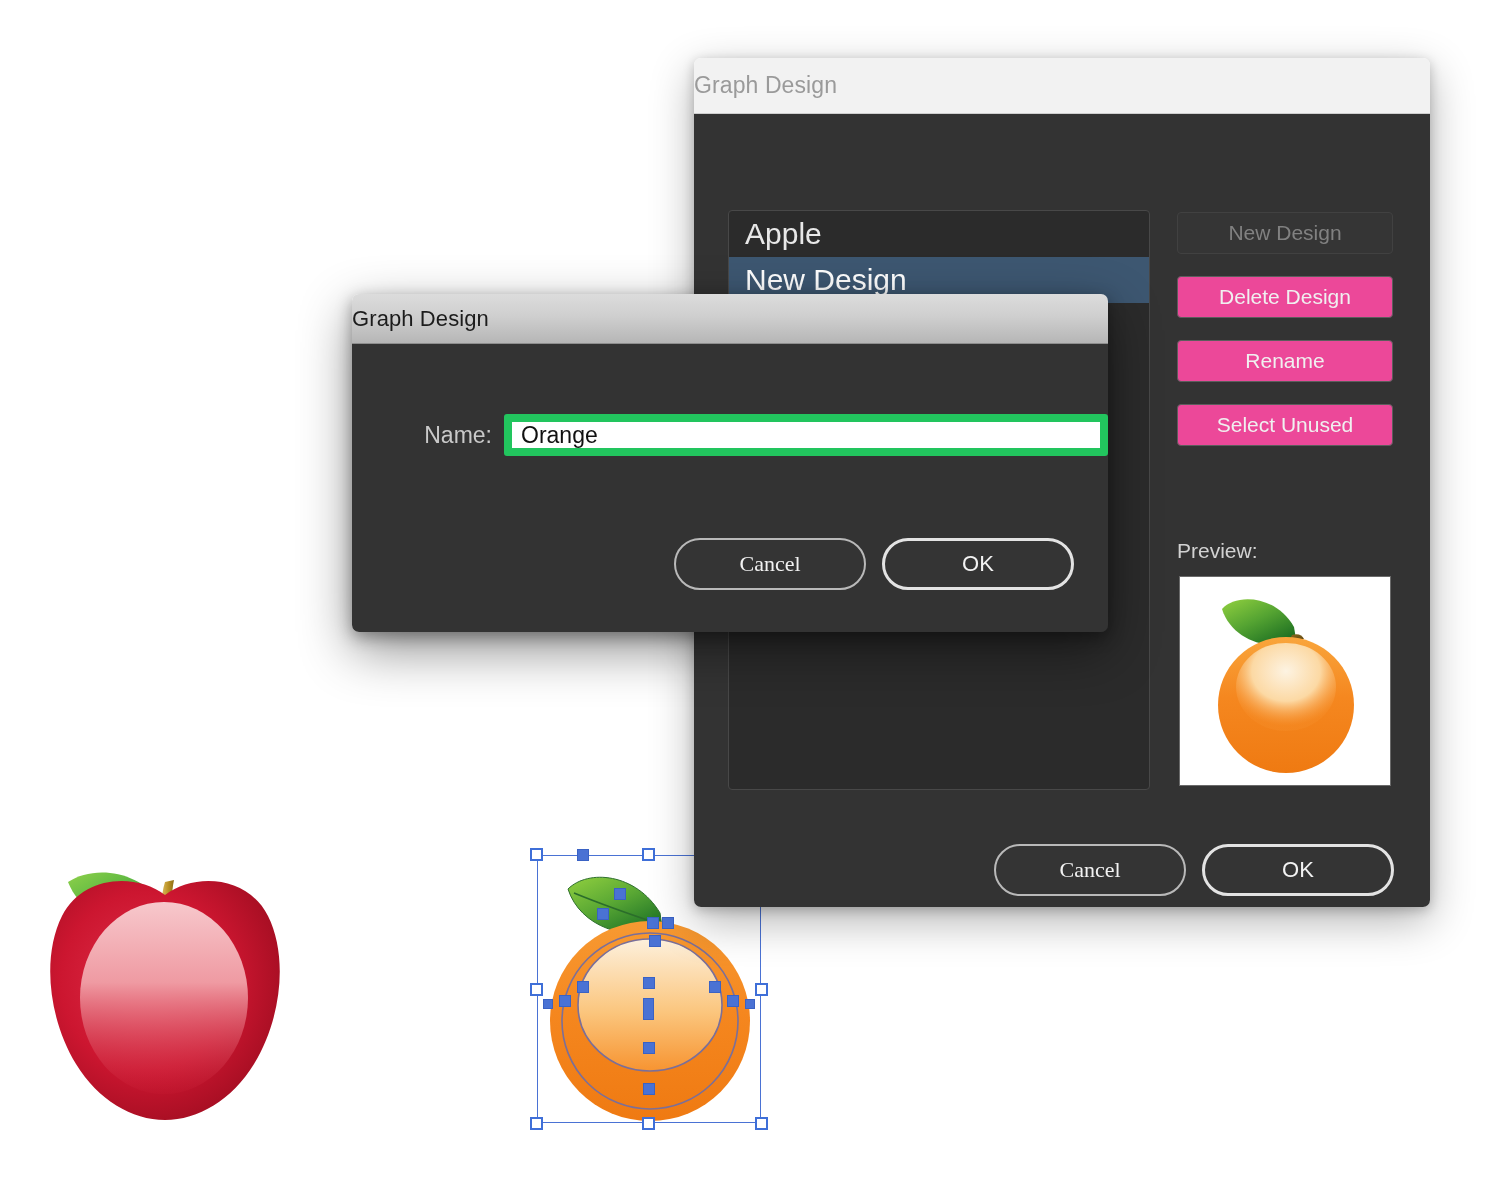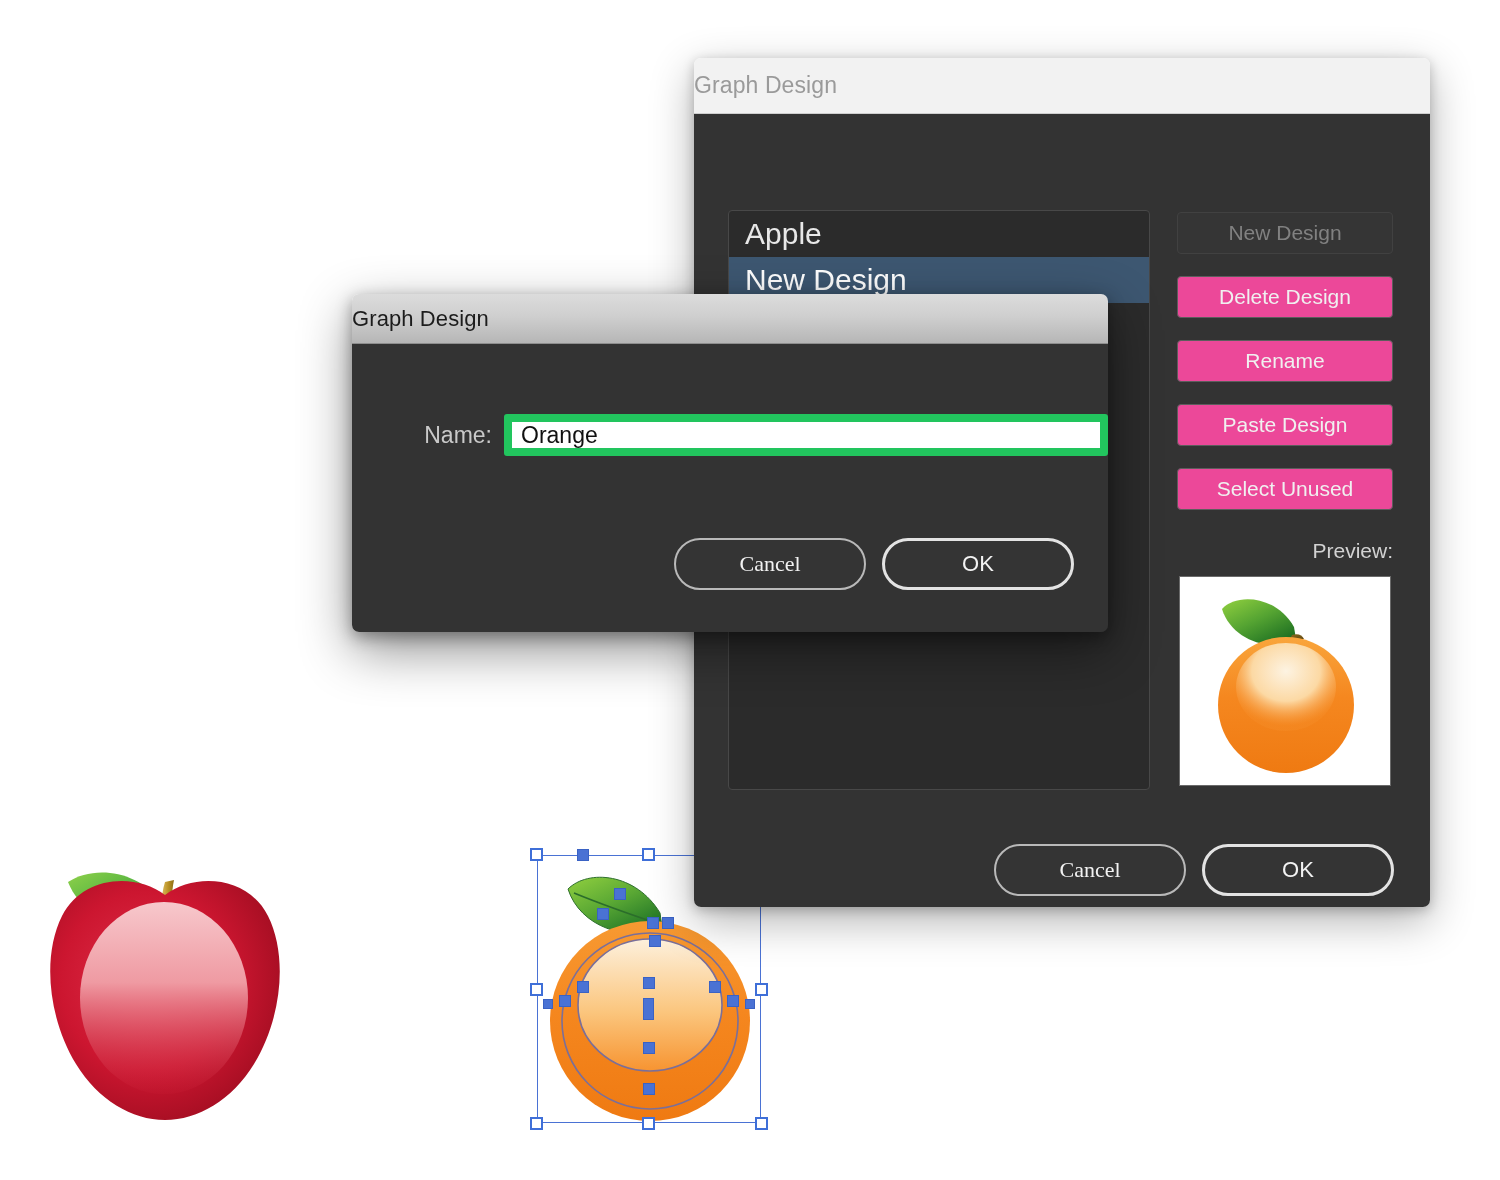--- a/index.html
+++ b/index.html
@@ -169,21 +169,21 @@
     border-color: #414141;
     background: #353535;
     cursor: default;
   }
 
   #preview-label {
     position: absolute;
     left: 483px;
     top: 425px;
     width: 216px;
-    text-align: right;
+    text-align: left;
     color: #d2d2d2;
     font-size: 21px;
   }
   #preview-box {
     position: absolute;
     left: 485px;
     top: 462px;
     width: 212px;
     height: 210px;
     background: #ffffff;
@@ -378,21 +378,20 @@
       </div>
       <div class="list-item selected">
         <span>New Design</span>
       </div>
     </div>
 
     <div id="side-buttons">
       <div class="side-btn disabled">New Design</div>
       <div class="side-btn">Delete Design</div>
       <div class="side-btn">Rename</div>
-      <div class="side-btn">Paste Design</div>
       <div class="side-btn">Select Unused</div>
     </div>
 
     <div id="preview-label">Preview:</div>
 
     <div id="preview-box">
       <svg id="preview-art" viewBox="0 0 168 190">
         <defs>
           <linearGradient id="pOrangeBody" x1="0" y1="0" x2="0" y2="1">
             <stop offset="0%" stop-color="#f9a53c"></stop>

